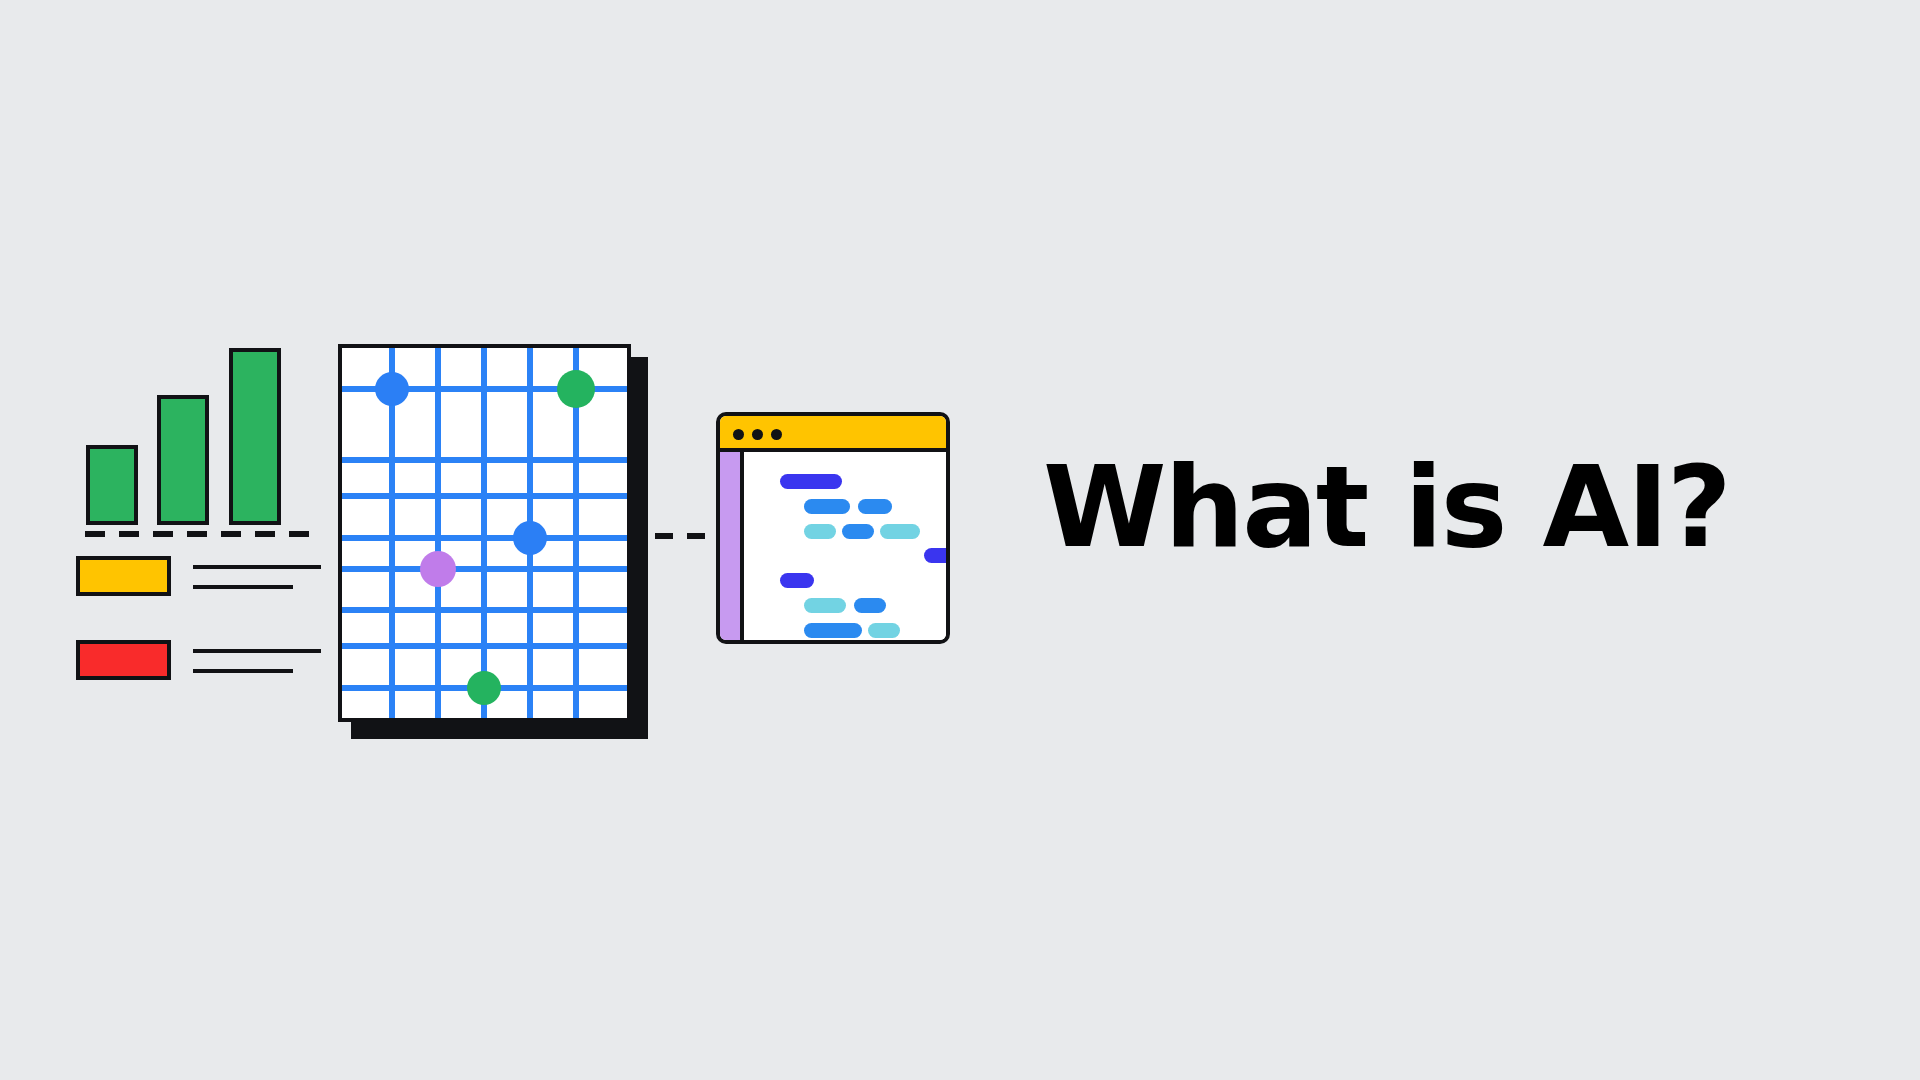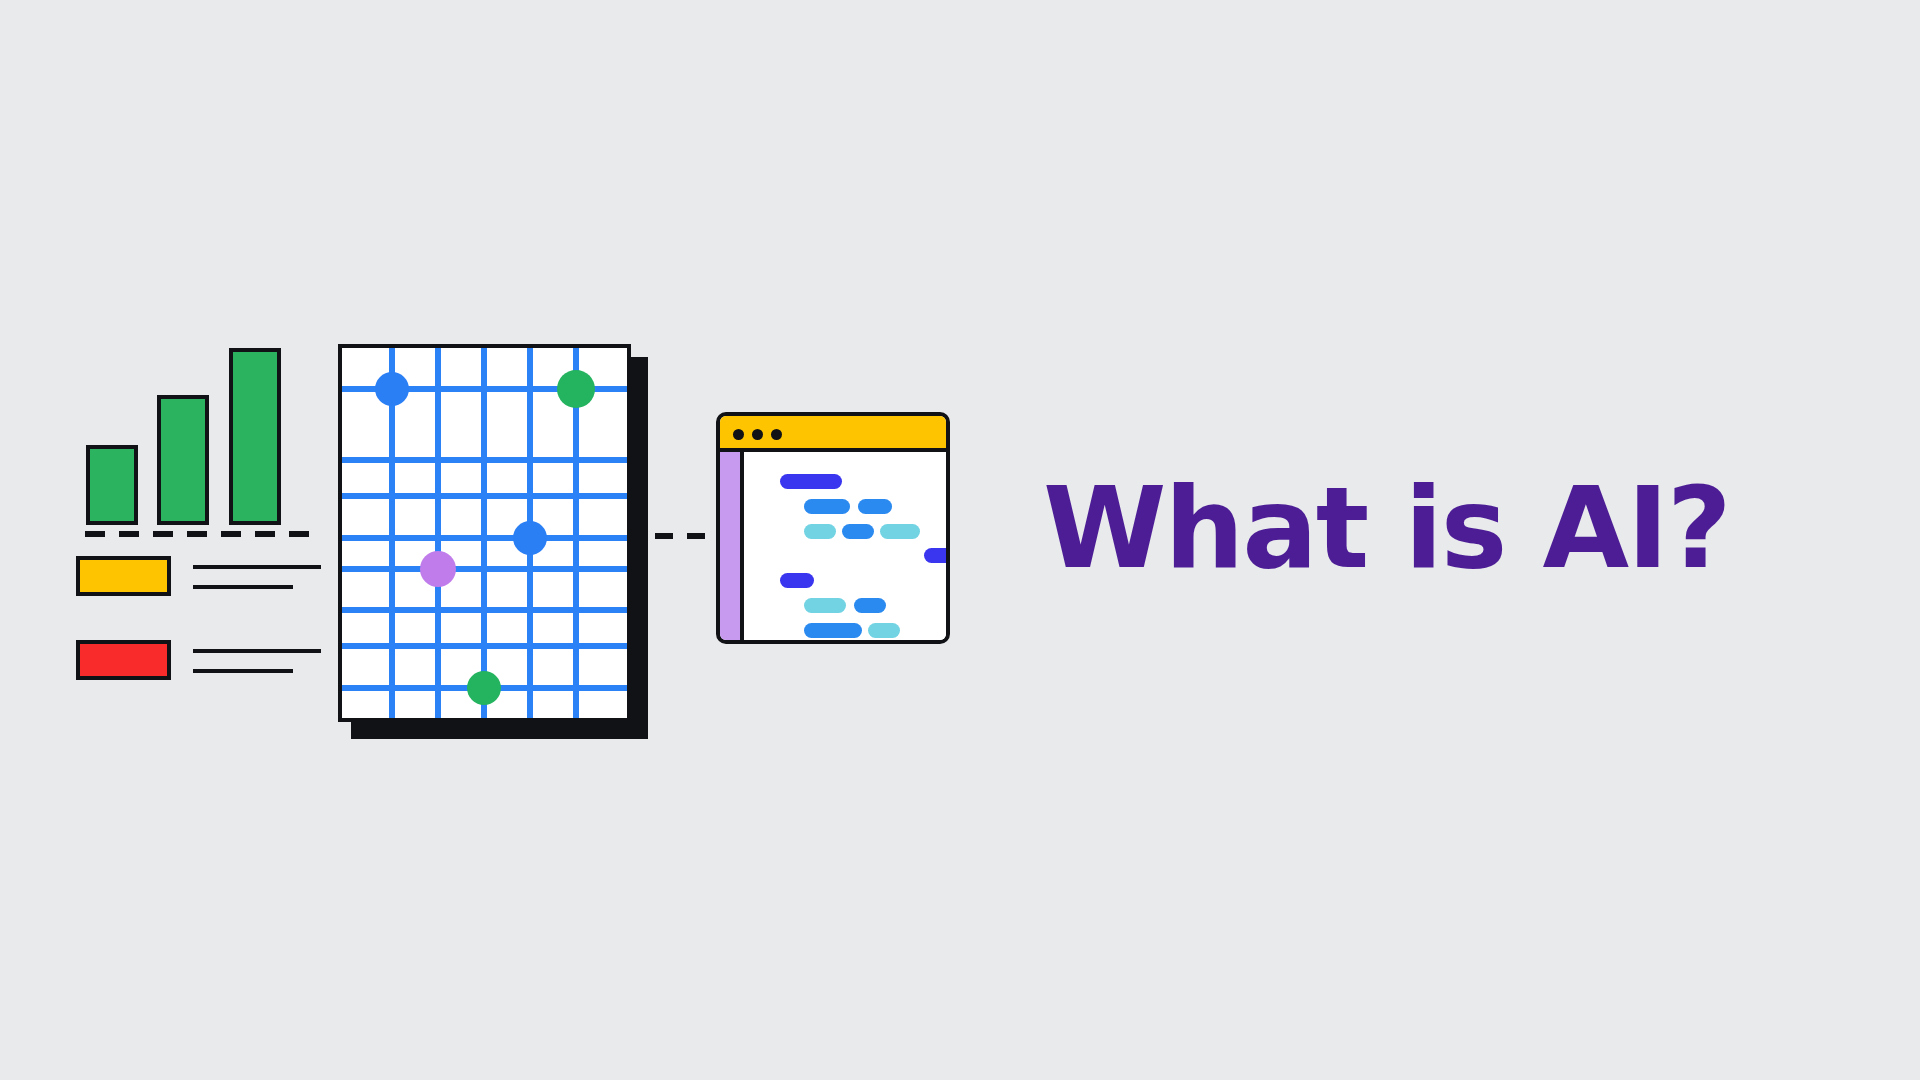--- a/index.html
+++ b/index.html
@@ -193,27 +193,27 @@
   .code-line {
     position: absolute;
     height: 15px;
     border-radius: 8px;
   }
 
   
   #headline {
     position: absolute;
     left: 1043px;
-    top: 470px;
+    top: 449px;
     width: 700px;
     font-size: 112px;
     font-weight: 700;
     line-height: 1.05;
     letter-spacing: -2px;
-    color: #4c1d95;
+    color: #000000;
     font-family: "DejaVu Sans", "Liberation Sans", sans-serif;
     white-space: nowrap;
   }
 </style>
 </head>
 <body>
 
 <div id="stage">
 
   <div id="bar-chart">

